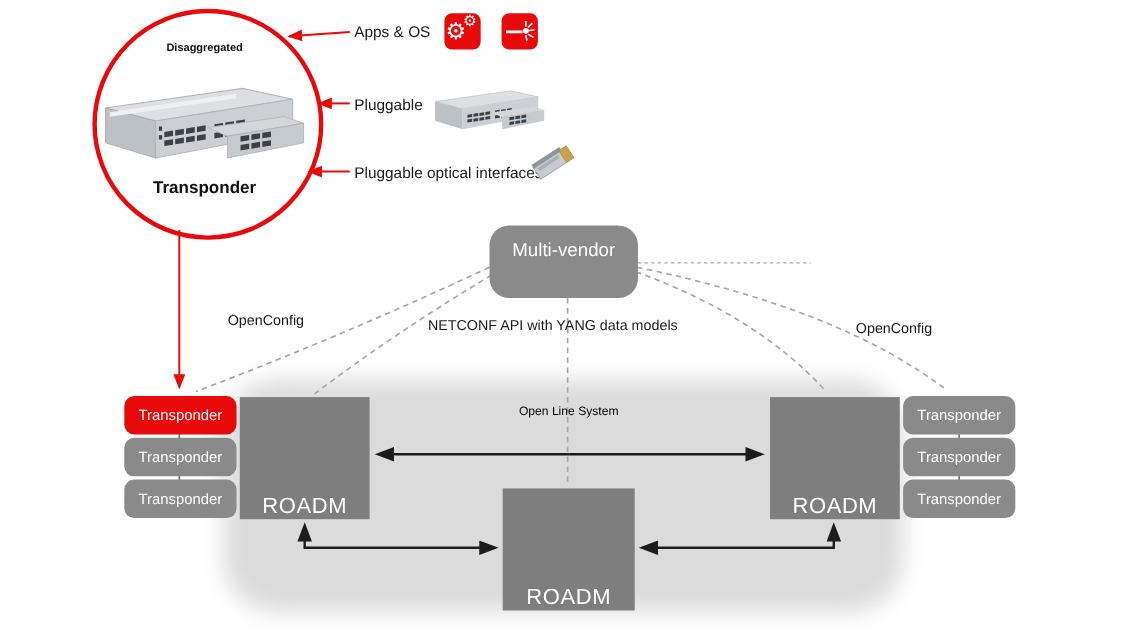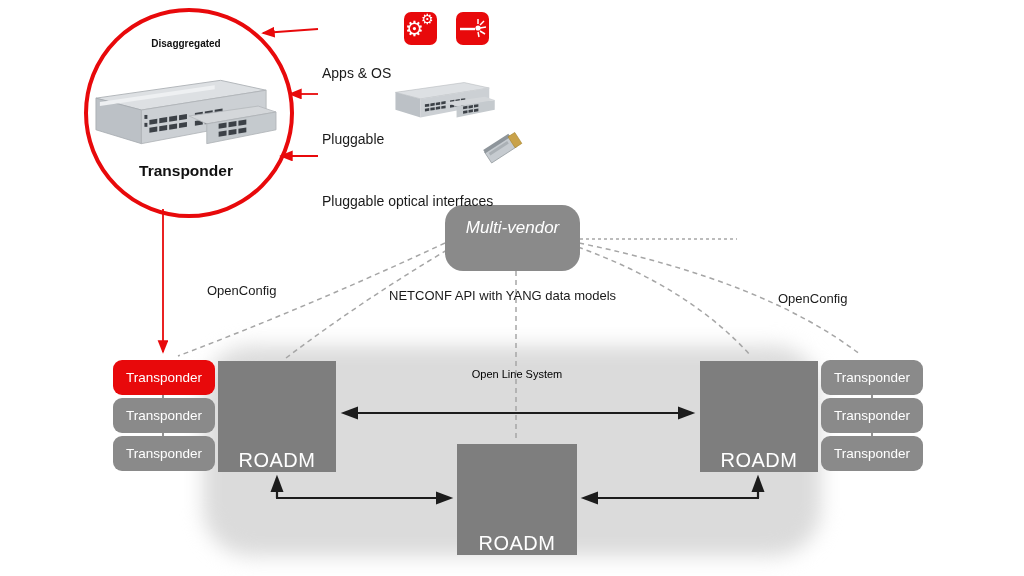--- a/index.html
+++ b/index.html
@@ -11,30 +11,30 @@
   
   .ols-blob{left:203px;top:346px;width:618px;height:210px;background:#dbdbdb;border-radius:48px;filter:blur(10px);z-index:0;}
   .ols-label{left:407px;top:368px;width:220px;text-align:center;font-size:11px;color:#000000;z-index:3;}
   
   #wires{left:0;top:0;z-index:1;}
   
   .hl-circle{left:84px;top:8px;width:202px;height:202px;border:4px solid #e8090b;border-radius:50%;background:transparent;z-index:2;}
   .hl-title{left:96px;top:38px;width:180px;text-align:center;font-weight:bold;font-size:10px;z-index:3;}
   .hl-sub{left:96px;top:162px;width:180px;text-align:center;font-weight:bold;font-size:15.5px;z-index:3;}
   
-  .callout{font-size:14px;color:#1a1a1a;z-index:3;white-space:nowrap;margin-top:44px;}
+  .callout{font-size:14px;color:#1a1a1a;z-index:3;white-space:nowrap;}
   .co-apps{left:322px;top:21px;}
   .co-hw{left:322px;top:87px;}
   .co-plug{left:322px;top:149px;}
   .app-icon{width:33px;height:33px;background:#e8090b;border-radius:7px;z-index:3;}
   .gear-big{position:absolute;left:1px;top:6px;font-size:21px;line-height:1;color:#fff;}
   .gear-small{position:absolute;left:17px;top:0px;font-size:14px;line-height:1;color:#fff;}
   
   .sdn{left:445px;top:205px;width:135px;height:66px;background:#8a8a8a;border-radius:18px;z-index:2;
-       color:#fff;text-align:center;font-size:17px;line-height:21px;padding-top:12px;box-sizing:border-box;font-style:italic;}
+       color:#fff;text-align:center;font-size:17px;line-height:21px;padding-top:12px;box-sizing:border-box;}
   
   .cyl{left:738px;top:211px;width:137px;height:54px;z-index:2;}
   .cyl-top{position:absolute;left:0;top:0;width:100%;height:16px;background:#9c9c9c;border-radius:50%;z-index:2;}
   .cyl-body{position:absolute;left:0;top:8px;width:100%;height:46px;background:#8f8f8f;
             border-radius:0 0 50% 50% / 0 0 12px 12px;z-index:1;}
   .cyl-text{position:absolute;left:0;top:13px;width:100%;text-align:center;color:#fff;font-size:15px;line-height:18px;z-index:3;}
   
   .proto{font-size:13px;color:#1a1a1a;z-index:3;white-space:nowrap;}
   .proto-left{left:207px;top:283px;}
   .proto-center{left:389px;top:288px;}

